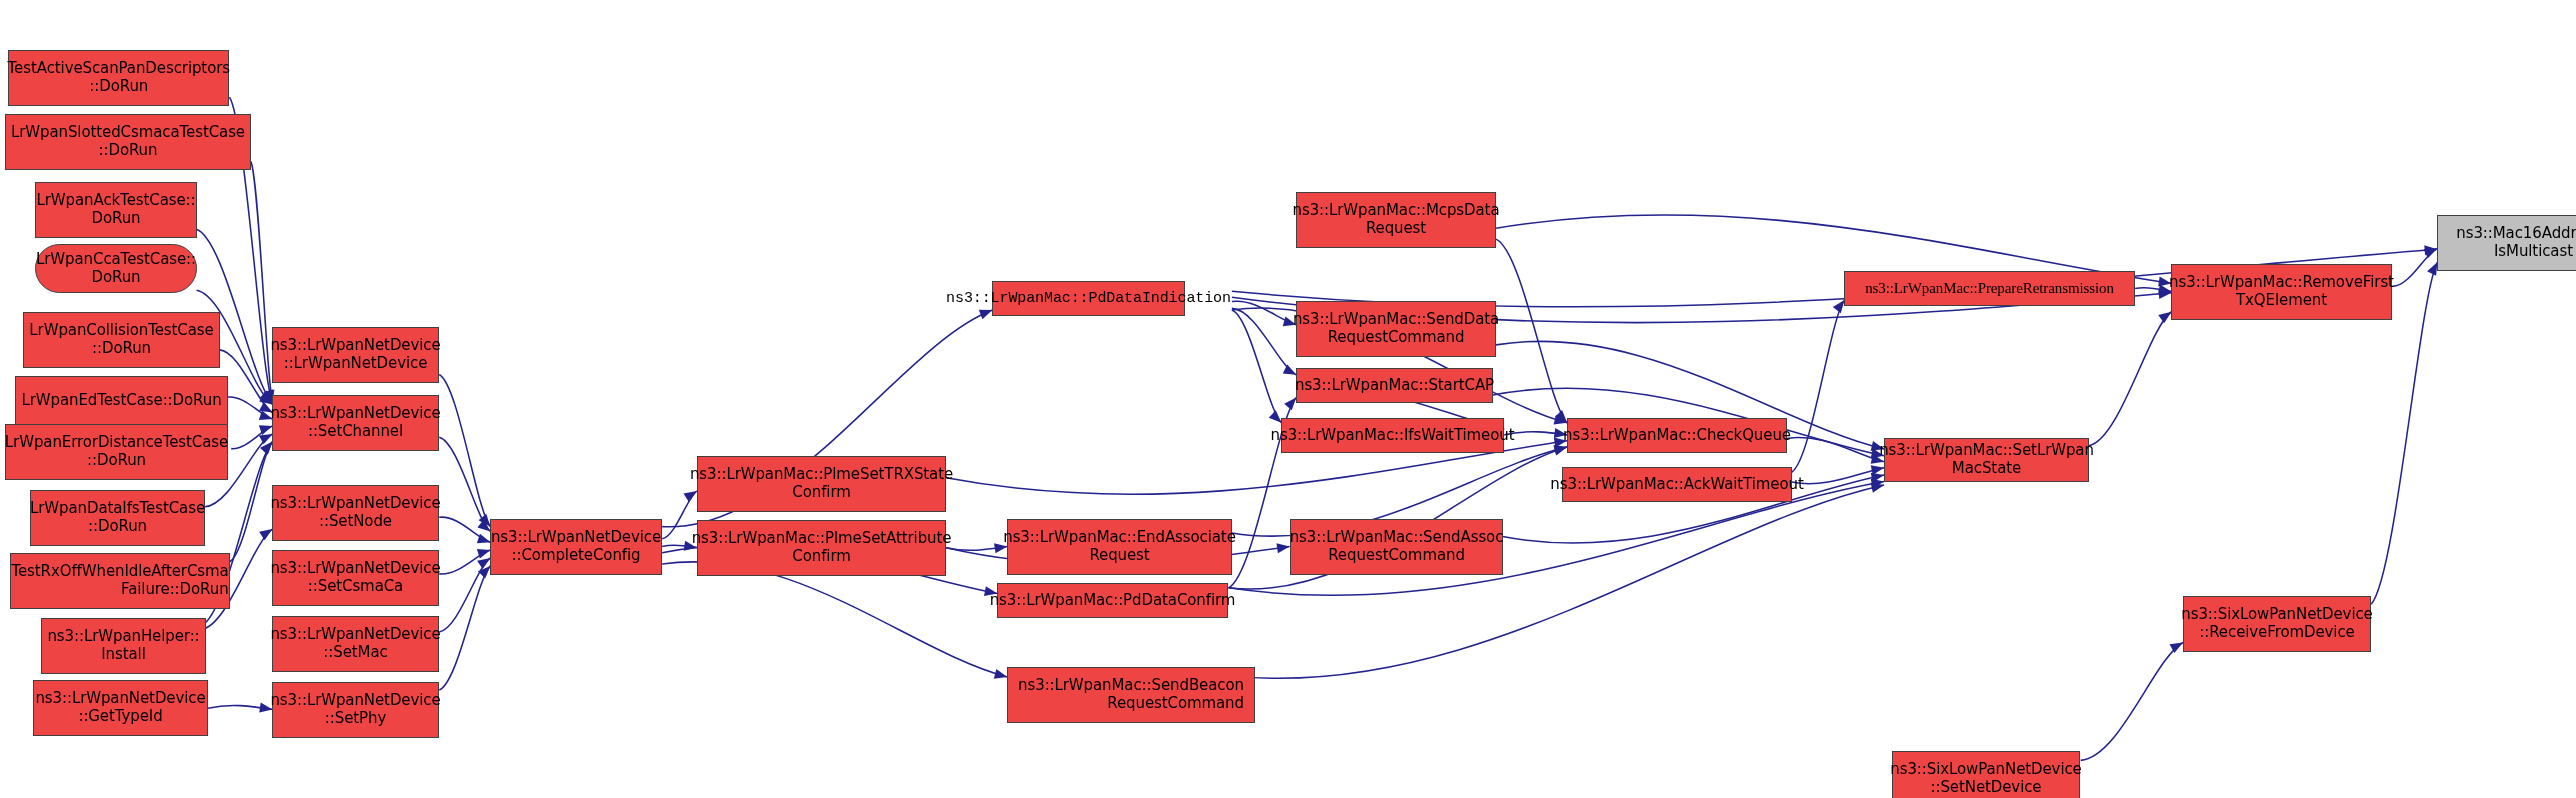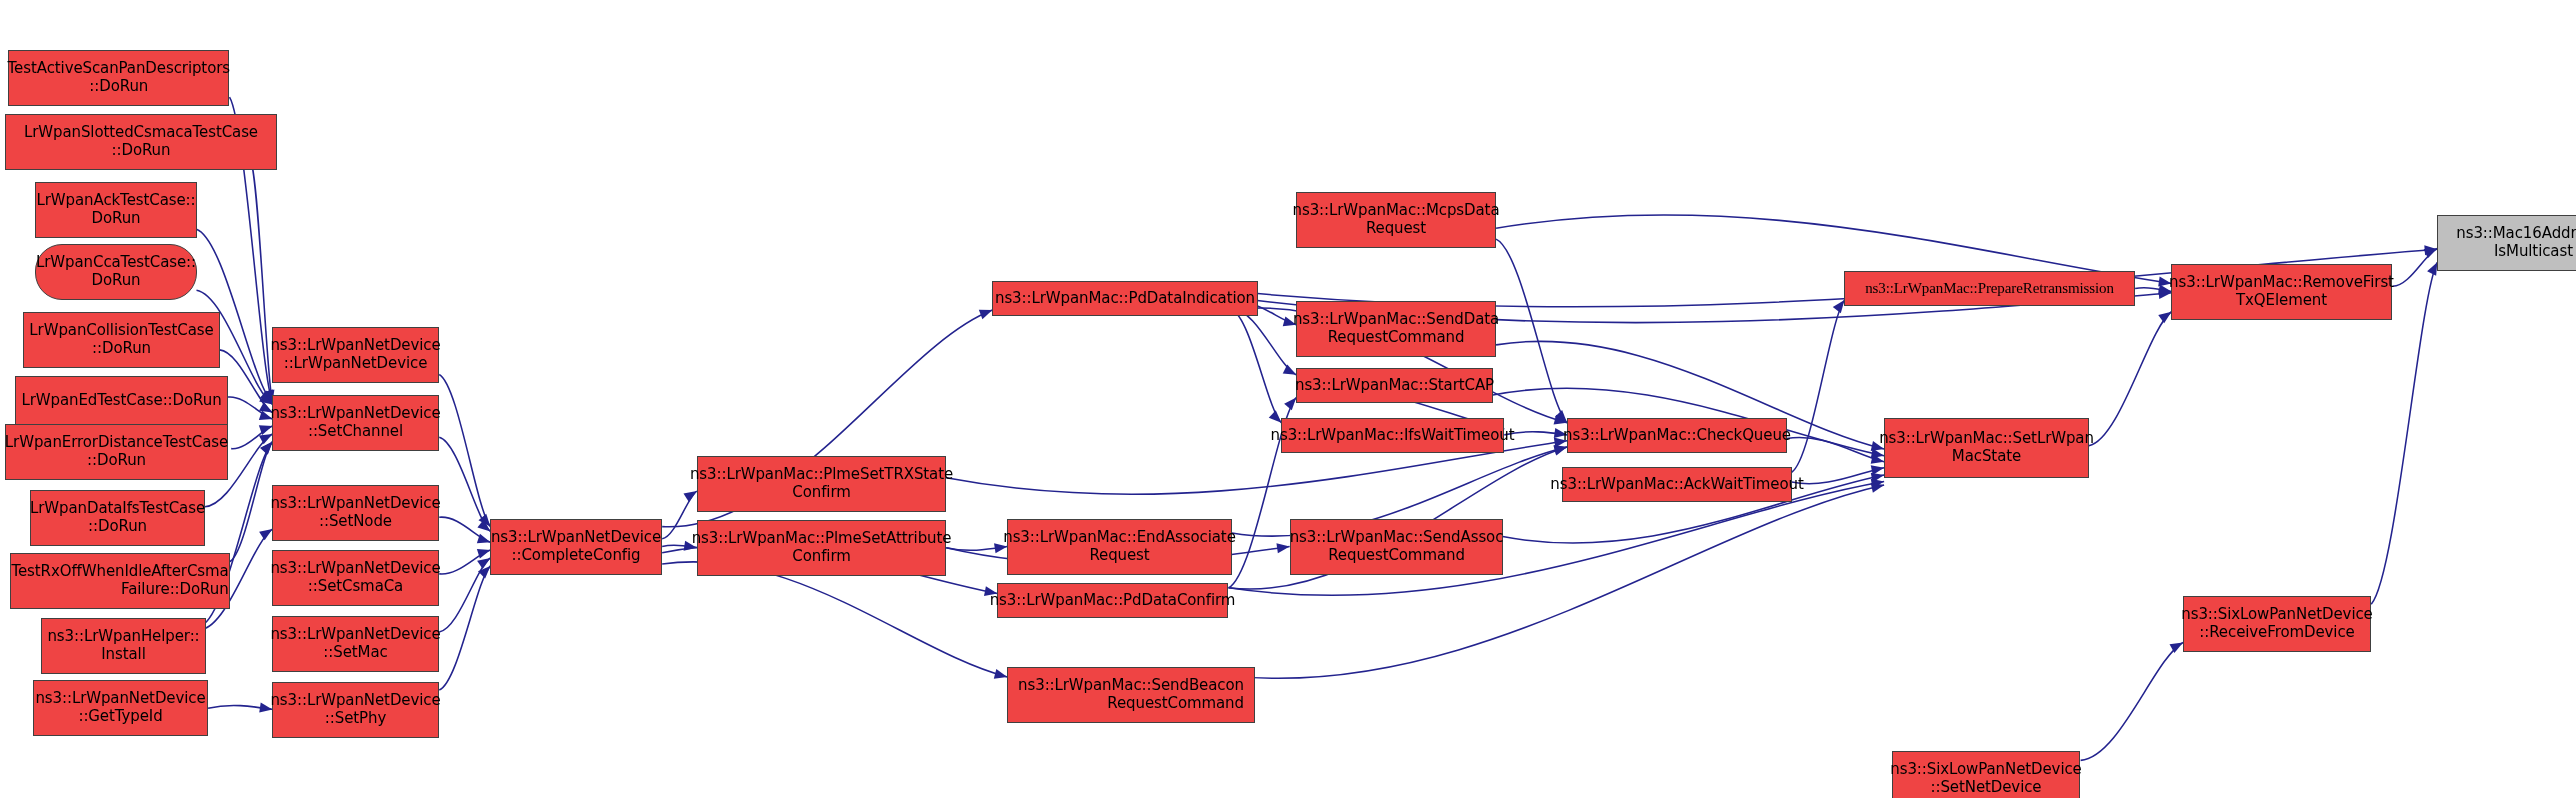--- a/index.html
+++ b/index.html
@@ -158,25 +158,25 @@
       <path class="edge" d="M2463.3,294.78 C2480.742,294.9432 2496.348,261.73199999999997 2509.2,256.02"></path>
       <polygon class="arrowhead" points="2509.2,256.02 2495.2085298444586,256.5479800058695 2499.4323698914145,266.05162011152015"></polygon>
       <path class="edge" d="M2441.2000000000003,622.3699999999999 C2467.04,593.1299999999999 2490.16,308.07399999999996 2509.2,270.13"></path>
       <polygon class="arrowhead" points="2509.2,270.13 2498.721885909745,279.4170407079762 2508.0172558022127,284.08138402319287"></polygon>
       <path class="edge" d="M2142,783.2239999999999 C2182.052,780.3543999999999 2217.888,678.1368 2247.4,661.776"></path>
       <polygon class="arrowhead" points="2247.4,661.776 2233.5090261751325,663.5312339436219 2238.551525122421,672.6270134246005"></polygon>
     </svg>
   <div id="node-layer">
       <div class="node" style="left: 8.3px; top: 50px; width: 221px; height: 56px;">TestActiveScanPanDescriptors
 ::DoRun</div>
-      <div class="node" style="left: 5px; top: 114px; width: 272px; height: 56px;">LrWpanSlottedCsmacaTestCase
+      <div class="node" style="left: 5px; top: 114px; width: 246px; height: 56px;">LrWpanSlottedCsmacaTestCase
 ::DoRun</div>
       <div class="node" style="left: 35px; top: 182px; width: 162px; height: 56px;">LrWpanAckTestCase::
 DoRun</div>
-      <div class="node" style="left: 35px; top: 244px; width: 162px; height: 56px; border-radius: 27px;">LrWpanCcaTestCase::
+      <div class="node" style="left: 35px; top: 244px; width: 162px; height: 49px; border-radius: 27px;">LrWpanCcaTestCase::
 DoRun</div>
       <div class="node" style="left: 23px; top: 312px; width: 197px; height: 56px;">LrWpanCollisionTestCase
 ::DoRun</div>
       <div class="node" style="left: 15px; top: 376px; width: 213px; height: 50px;">LrWpanEdTestCase::DoRun</div>
       <div class="node" style="left: 5px; top: 424px; width: 223px; height: 56px;">LrWpanErrorDistanceTestCase
 ::DoRun</div>
       <div class="node" style="left: 30px; top: 490px; width: 175px; height: 56px;">LrWpanDataIfsTestCase
 ::DoRun</div>
       <div class="node" style="left: 10px; top: 553px; width: 220px; height: 56px; text-align: right;">TestRxOffWhenIdleAfterCsma
 Failure::DoRun</div>
@@ -195,38 +195,38 @@
       <div class="node" style="left: 272px; top: 616px; width: 167px; height: 56px;">ns3::LrWpanNetDevice
 ::SetMac</div>
       <div class="node" style="left: 272px; top: 682px; width: 167px; height: 56px;">ns3::LrWpanNetDevice
 ::SetPhy</div>
       <div class="node" style="left: 490px; top: 519px; width: 172px; height: 56px;">ns3::LrWpanNetDevice
 ::CompleteConfig</div>
       <div class="node" style="left: 697px; top: 456px; width: 249px; height: 56px;">ns3::LrWpanMac::PlmeSetTRXState
 Confirm</div>
       <div class="node" style="left: 697px; top: 520px; width: 249px; height: 56px;">ns3::LrWpanMac::PlmeSetAttribute
 Confirm</div>
-      <div class="node" style="left: 992px; top: 281px; width: 266px; height: 35px;">ns3::LrWpanMac::PdDataIndication</div>
+      <div class="node" style="left: 992px; top: 281px; width: 193px; height: 35px; font-family: Liberation Mono, monospace;">ns3::LrWpanMac::PdDataIndication</div>
       <div class="node" style="left: 1007px; top: 519px; width: 225px; height: 56px;">ns3::LrWpanMac::EndAssociate
 Request</div>
       <div class="node" style="left: 997px; top: 583px; width: 231px; height: 35px;">ns3::LrWpanMac::PdDataConfirm</div>
       <div class="node" style="left: 1007px; top: 667px; width: 248px; height: 56px; text-align: right;">ns3::LrWpanMac::SendBeacon
 RequestCommand</div>
       <div class="node" style="left: 1296px; top: 192px; width: 200px; height: 56px;">ns3::LrWpanMac::McpsData
 Request</div>
       <div class="node" style="left: 1296px; top: 301px; width: 200px; height: 56px;">ns3::LrWpanMac::SendData
 RequestCommand</div>
       <div class="node" style="left: 1296px; top: 368px; width: 197px; height: 35px;">ns3::LrWpanMac::StartCAP</div>
       <div class="node" style="left: 1281px; top: 418px; width: 223px; height: 35px;">ns3::LrWpanMac::IfsWaitTimeout</div>
       <div class="node" style="left: 1290px; top: 519px; width: 213px; height: 56px;">ns3::LrWpanMac::SendAssoc
 RequestCommand</div>
       <div class="node" style="left: 1567px; top: 418px; width: 220px; height: 35px;">ns3::LrWpanMac::CheckQueue</div>
       <div class="node" style="left: 1562px; top: 467px; width: 230px; height: 35px;">ns3::LrWpanMac::AckWaitTimeout</div>
       <div class="node" style="left: 1844px; top: 271px; width: 291px; height: 35px; font-family: Liberation Serif, serif;">ns3::LrWpanMac::PrepareRetransmission</div>
-      <div class="node" style="left: 1884px; top: 418px; width: 205px; height: 60px;">ns3::LrWpanMac::SetLrWpan
+      <div class="node" style="left: 1884px; top: 438px; width: 205px; height: 44px;">ns3::LrWpanMac::SetLrWpan
 MacState</div>
       <div class="node" style="left: 2171px; top: 264px; width: 221px; height: 56px;">ns3::LrWpanMac::RemoveFirst
 TxQElement</div>
       <div class="node" style="left: 2183px; top: 596px; width: 188px; height: 56px;">ns3::SixLowPanNetDevice
 ::ReceiveFromDevice</div>
       <div class="node" style="left: 1892px; top: 751px; width: 188px; height: 56px;">ns3::SixLowPanNetDevice
 ::SetNetDevice</div>
       <div class="node highlight" style="left: 2437px; top: 215px; width: 193px; height: 56px;">ns3::Mac16Address::
 IsMulticast</div>
     </div>

